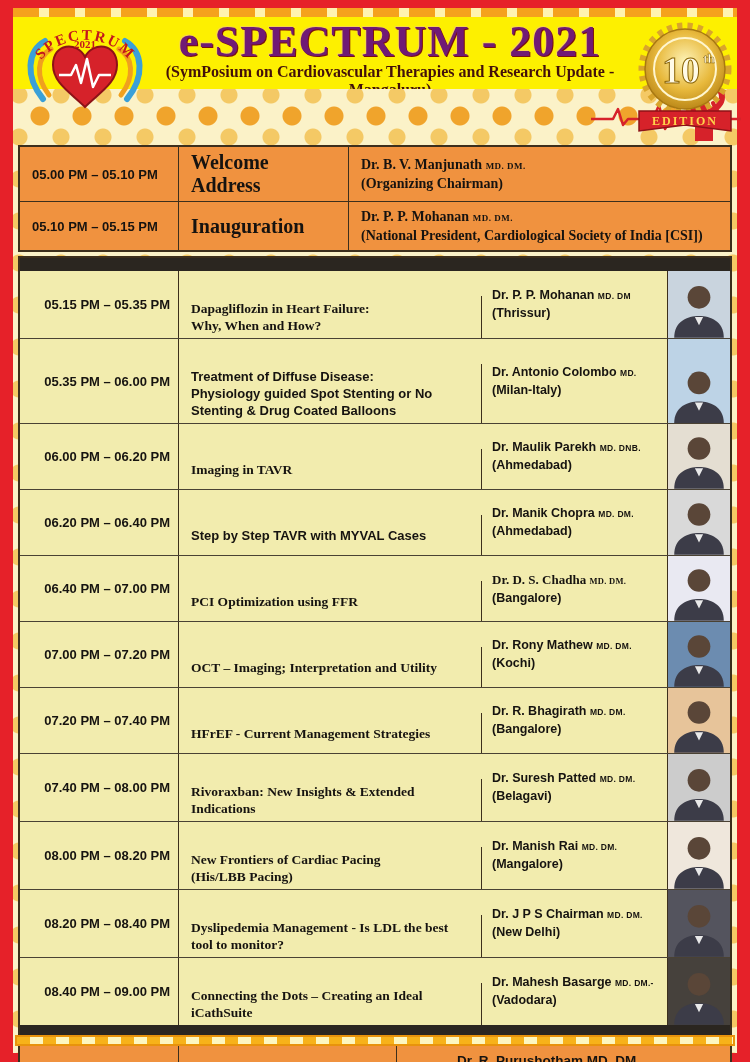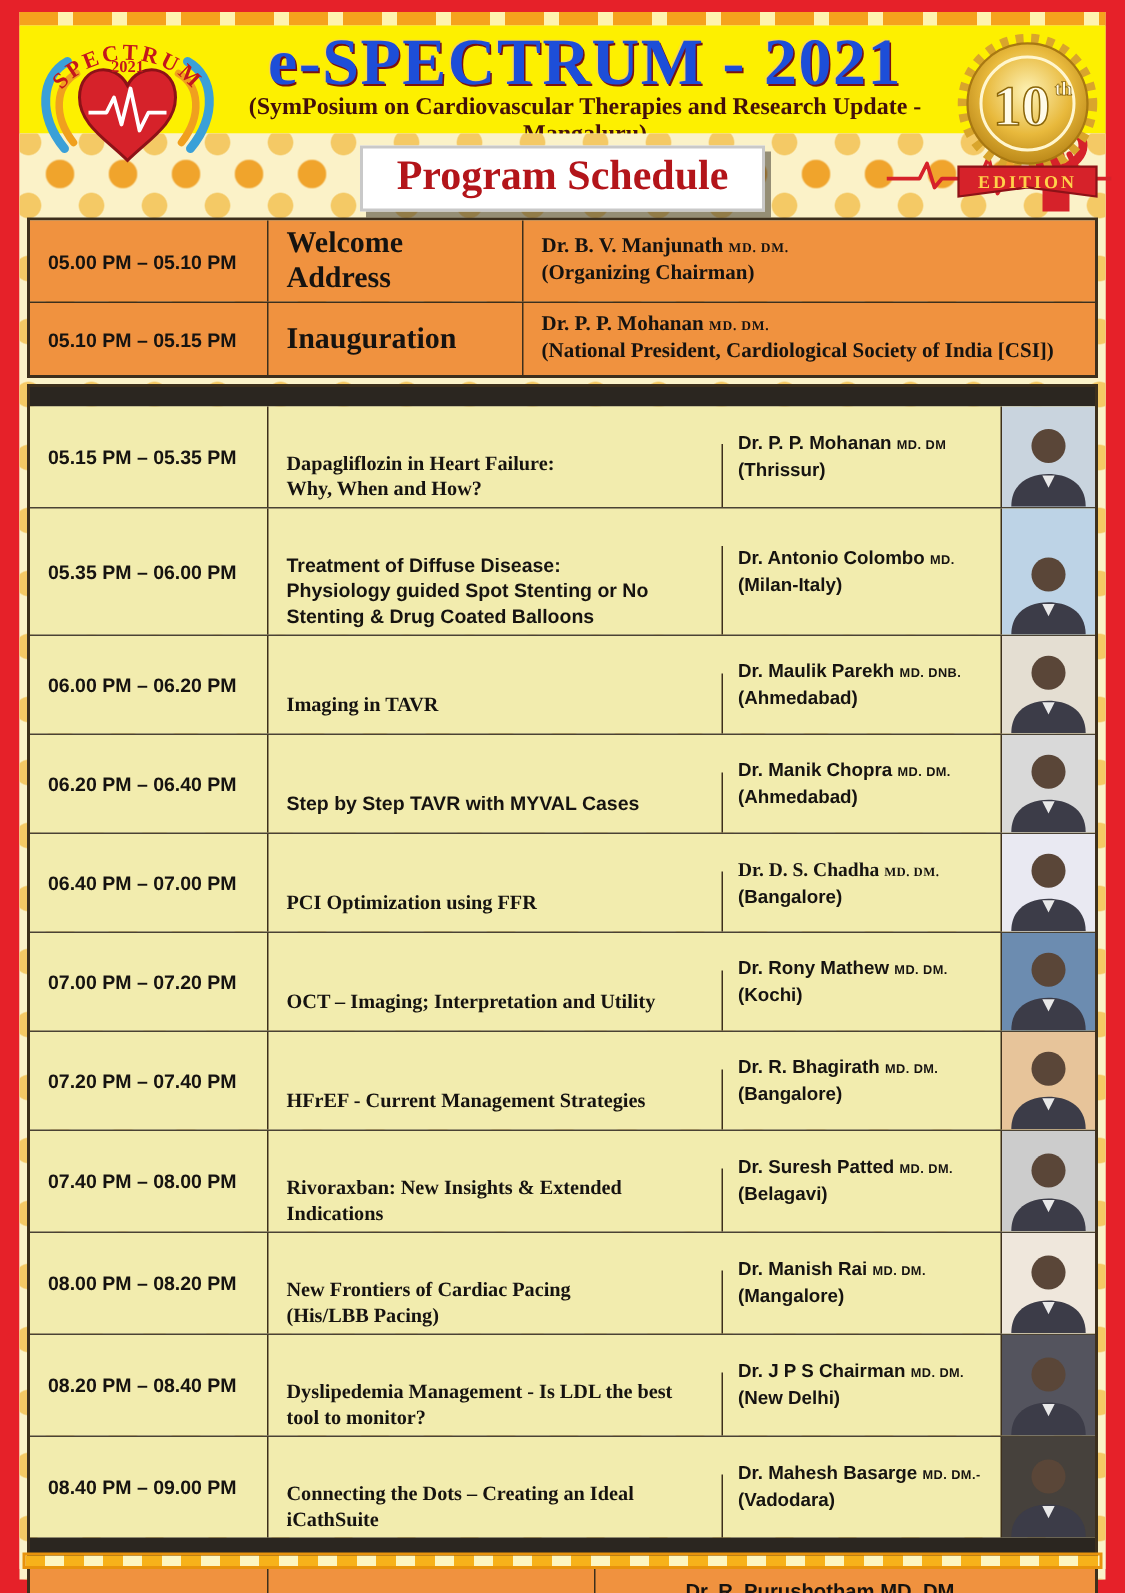--- a/index.html
+++ b/index.html
@@ -11,21 +11,21 @@
   .checker-top{height:9px;background:repeating-linear-gradient(90deg,#f5a21d 0 26px,#fff3b0 26px 36px);}
   .checker-bottom{position:absolute;left:2px;right:2px;bottom:0;height:11px;
     background:repeating-linear-gradient(90deg,#f7b21a 0 13px,#fdf6c0 13px 26px);
     border:2px solid #e8930c;box-sizing:border-box;}
 
   
   .header-band{position:relative;height:72px;background:#fdf000;}
   .logo{position:absolute;left:6px;top:-2px;width:132px;height:96px;z-index:6;}
   .title-block{position:absolute;left:130px;right:100px;top:2px;text-align:center;}
   .main-title{font-family:"Liberation Serif",serif;font-weight:bold;font-size:44px;line-height:46px;
-    color:#1d4ed8;letter-spacing:1px;text-shadow:1px 1px 0 #7a1010,-1px -1px 0 #f8d74a;}
+    color:#701a75;letter-spacing:1px;text-shadow:1px 1px 0 #7a1010,-1px -1px 0 #f8d74a;}
   .sub-title{font-family:"Liberation Serif",serif;font-weight:bold;font-size:16px;color:#43100a;margin-top:-2px;}
   .badge{position:absolute;right:2px;top:4px;width:100px;height:128px;z-index:7;}
 
   
   .content{position:relative;height:964px;background-color:#fbf2c8;
     background-image:radial-gradient(circle,#f0a42c 0 9px,rgba(0,0,0,0) 10px),
                      radial-gradient(circle,#f4c965 0 8px,rgba(0,0,0,0) 9px);
     background-size:42px 42px,42px 42px;background-position:6px 6px,27px 27px;}
 
   .program-row{position:relative;height:56px;}
@@ -47,21 +47,21 @@
   .o-speaker .ql{font-size:9px;letter-spacing:.5px;}
   .row-open-1{min-height:40px;} .row-open-2{min-height:48px;}
 
   .gap{height:4px;}
 
   .dark-bar{height:13px;background:#2b2620;}
   .sessions .srow{display:grid;grid-template-columns:159px 303px 186px 1fr;background:#f2ecae;min-height:65px;}
   .sessions .srow + .srow, .sessions template + .srow, .sessions .srow:first-of-type{border-top:1.5px solid #4a4234;}
   .sessions .srow:first-of-type{border-top:none;}
   .sessions .srow ~ .srow{border-top:1.5px solid #4a4234;}
-  .s-time{font-weight:bold;font-size:13px;}
+  .s-time{font-weight:bold;font-size:13px;text-align:right;}
   .s-topic{font-family:"Liberation Serif",serif;font-weight:bold;font-size:13.5px;line-height:17px;white-space:pre-line;margin-top:25px;}
   .srow:nth-of-type(3) .s-topic,.srow:nth-of-type(5) .s-topic{font-family:"Liberation Sans",sans-serif;font-size:13px;}
   .s-speaker{font-weight:bold;font-size:12.5px;line-height:17px;padding-left:10px;}
   .srow:nth-of-type(1) .name-line,.srow:nth-of-type(6) .name-line{font-family:"Liberation Serif",serif;font-size:13px;}
   .ql{font-size:8.5px;letter-spacing:.3px;}
   .s-photo{padding:0;border-right:none;position:relative;overflow:hidden;display:block;}
   .s-photo svg{position:absolute;bottom:0;left:0;width:100%;height:92%;}
 
   .closing-tbl .row{display:grid;grid-template-columns:159px 170px 1fr;background:#f0923f;min-height:48px;gap:48px;}
   .c-speaker{font-weight:bold;font-size:13.5px;line-height:18px;}
@@ -112,23 +112,20 @@
         <text x="46" y="62" text-anchor="middle" font-family="Liberation Serif,serif" font-size="38" font-weight="bold" fill="#fffbe8" stroke="#8a6508" stroke-width="1">10</text>
         <text x="74" y="42" text-anchor="middle" font-family="Liberation Serif,serif" font-size="13" font-weight="bold" fill="#fffbe8" stroke="#8a6508" stroke-width="0.5">th</text>
         <polygon points="4,90 96,90 96,110 50,104 4,110" fill="#d6222a" stroke="#8d1217" stroke-width="1.5"></polygon>
         <text x="50" y="104" text-anchor="middle" font-family="Liberation Serif,serif" font-size="12" font-weight="bold" fill="#ffd24a" letter-spacing="2">EDITION</text>
       </svg>
     </div>
 
     <div class="content">
 
       <div class="program-row">
-        <div class="program-box">
-          <span>Program Schedule</span>
-        </div>
 
         <svg class="heart-ecg" viewBox="0 0 150 64">
           <polyline points="0,38 22,38 27,28 32,44 37,38 62,38 68,24 74,48 80,38 108,38 114,28 119,44 124,38 150,38" fill="none" stroke="#d6222a" stroke-width="2.5" stroke-linejoin="round"></polyline>
           <path d="M113,14 C109,4 95,5 95,16 C95,25 104,29 113,36 C122,29 131,25 131,16 C131,5 117,4 113,14 Z" fill="none" stroke="#d6222a" stroke-width="6"></path>
           <circle cx="113" cy="24" r="6" fill="#d6222a"></circle>
           <path d="M106,30 L120,30 L120,58 L106,58 Z M100,30 L104,22 M126,30 L122,22" fill="#d6222a" stroke="#d6222a" stroke-width="4" stroke-linecap="round"></path>
         </svg>
       </div>
 
       <div class="tbl orange-tbl">

